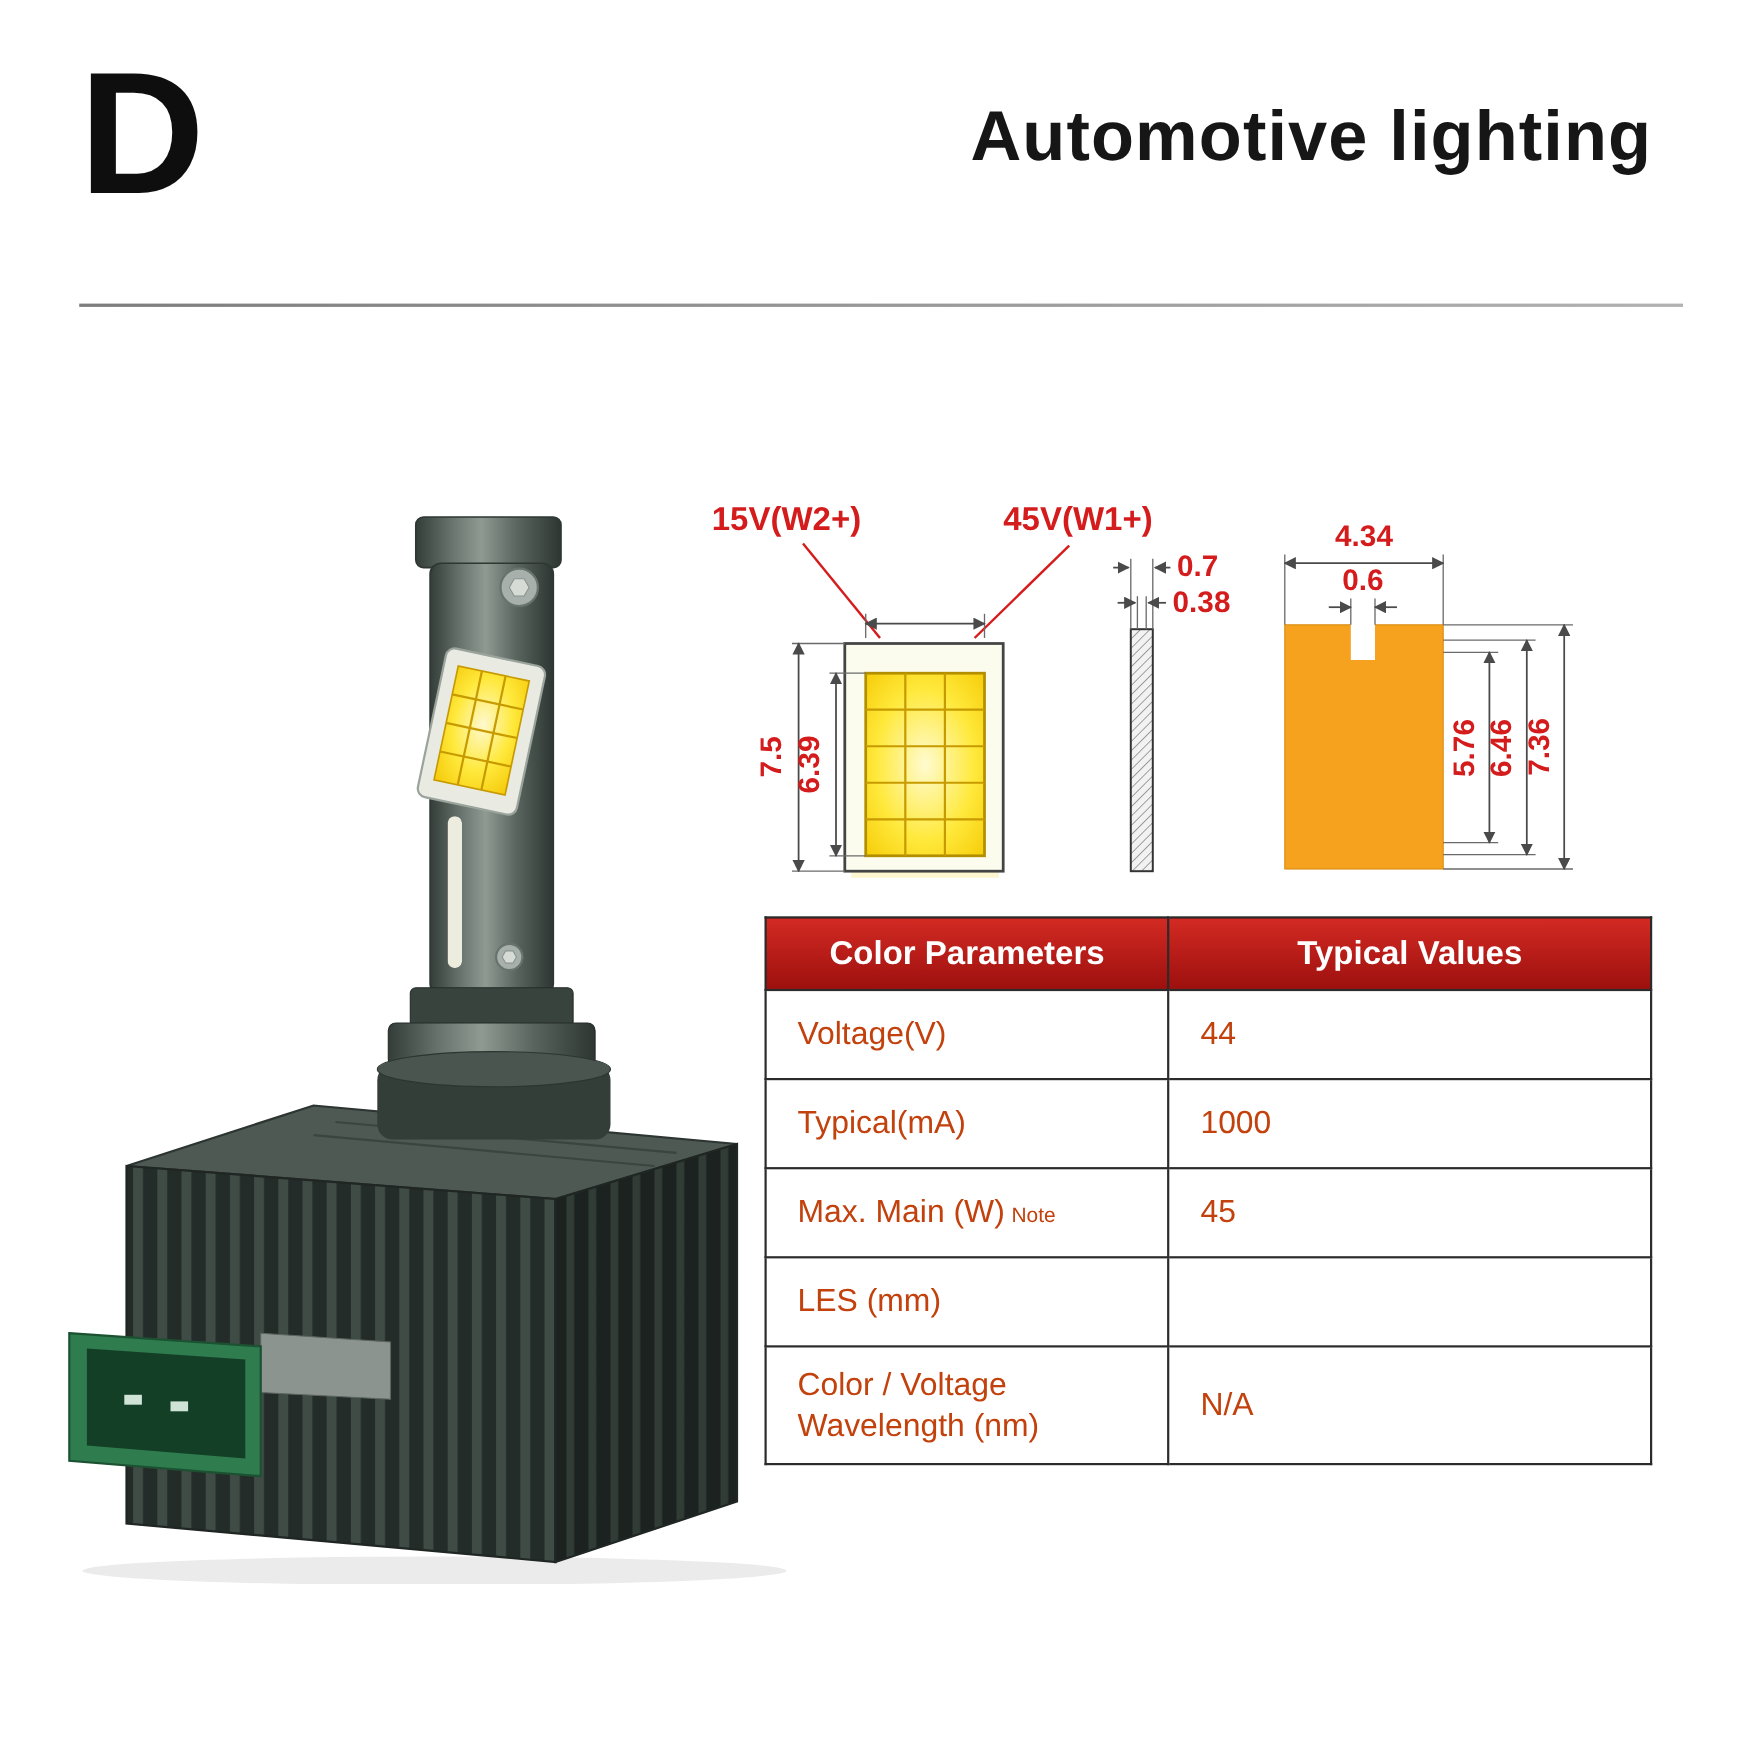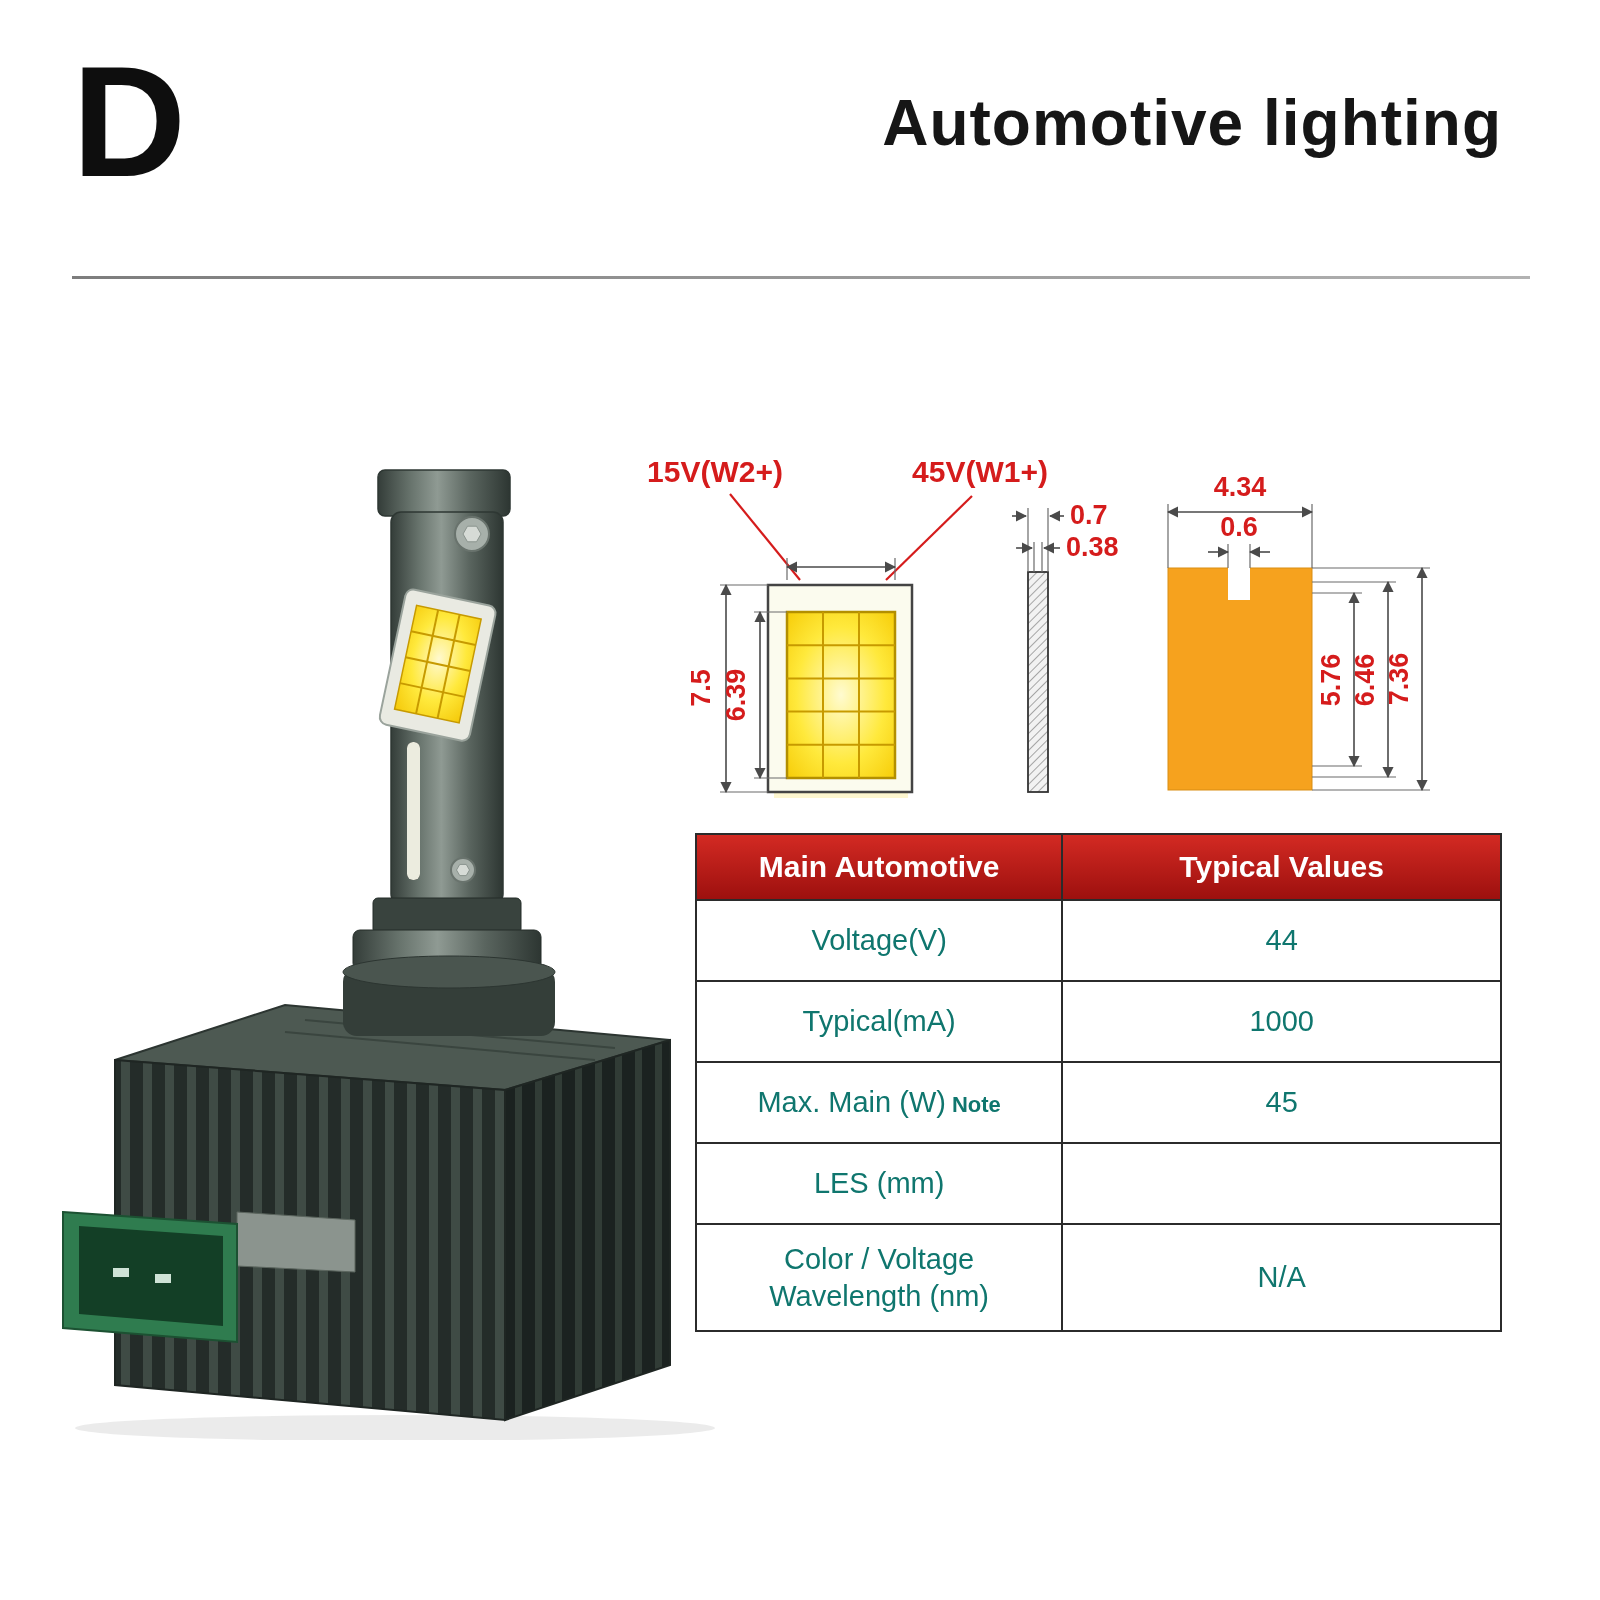--- a/index.html
+++ b/index.html
@@ -14,24 +14,24 @@
   svg text{font-family:"Liberation Sans",sans-serif;}
   .dim{stroke:#4a4a4a;stroke-width:1.6;fill:none;}
   .ext{stroke:#6a6a6a;stroke-width:1.2;fill:none;}
   .lead{stroke:#d51c1c;stroke-width:2.2;fill:none;}
   .rlab{fill:#d51c1c;font-size:30px;font-weight:bold;}
   .rnum{fill:#d51c1c;font-size:27px;font-weight:bold;}
   .grid{stroke:#c79a00;stroke-width:2;fill:none;}
   .spec-table{position:absolute;left:695px;top:833px;width:807px;border-collapse:collapse;table-layout:fixed;}
   .spec-table th{background:linear-gradient(180deg,#d32a23,#9d100e);color:#ffffff;font-size:30px;
                  font-weight:bold;height:62px;border:2px solid #2b2b2b;}
-  .spec-table td{border:2px solid #2b2b2b;font-size:29px;color:#0f766e;text-align:center;
+  .spec-table td{border:2px solid #2b2b2b;font-size:29px;color:#c2410c;
                  height:71px;padding:4px 28px;line-height:1.25;background:#ffffff;}
   .spec-table tr.tall td{height:97px;}
-  .note{font-size:22px;font-weight:bold;margin-left:6px;}
+  .note{font-size:19px;font-weight:normal;margin-left:6px;}
 </style>
 </head>
 <body>
 
 <div class="page">
 
   <div class="letter">D</div>
   <div class="title">Automotive lighting</div>
   <div class="divider"></div>
 
@@ -204,21 +204,21 @@
     </g>
   </svg>
 
   <table class="spec-table">
     <colgroup>
         <col style="width:45.5%">
         <col>
       </colgroup>
     <thead>
       <tr>
-        <th>Main Automotive</th>
+        <th>Color Parameters</th>
         <th>Typical Values</th>
       </tr>
     </thead>
     <tbody>
       <tr>
         <td>Voltage(V)</td>
         <td>44</td>
       </tr>
       <tr>
         <td>Typical(mA)</td>

